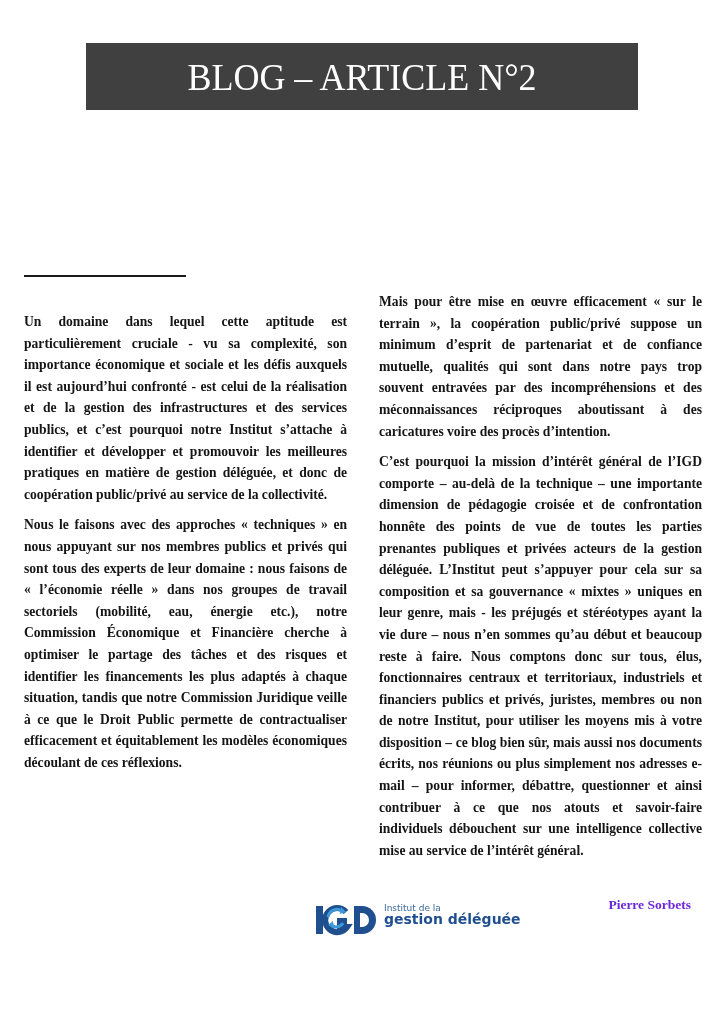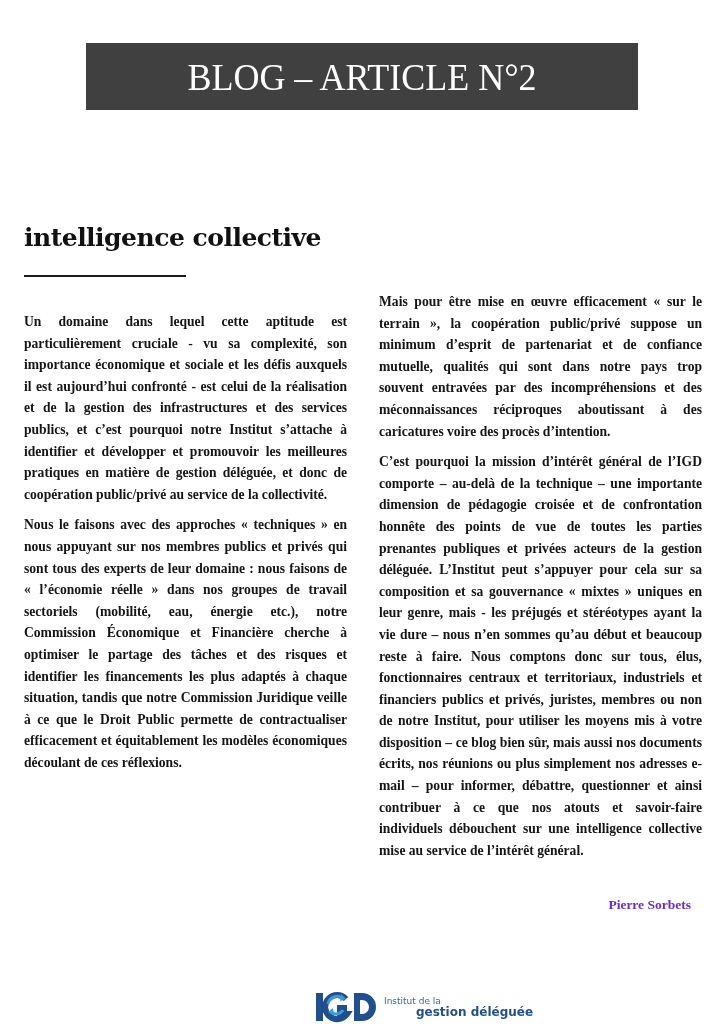--- a/index.html
+++ b/index.html
@@ -29,39 +29,38 @@
     font-size: 13.6px; line-height: 21.6px; text-align: justify; color: #151515;
   }
   .col-left { left: 24px; top: 311px; width: 323px; }
   .col-right { left: 379px; top: 291px; width: 323px; }
   .column p { margin: 0 0 9px 0; hyphens: none; }
   .signature {
     position: absolute; right: 33px; top: 897px; font-family: "Liberation Serif", "DejaVu Serif", serif;
     font-weight: bold; font-size: 13.5px; color: #6d28d9;
   }
   .logo {
-    position: absolute; left: 289px; top: 990px; height: 34px; display: flex; align-items: center; padding-left: 27px;
+    position: absolute; left: 289px; top: 903px; height: 34px; display: flex; align-items: flex-start; padding-left: 27px;
   }
   .logo-mark { display: block; }
   .logo-text {
     margin-left: 6px; font-family: "DejaVu Sans", sans-serif; line-height: 11px;
   }
   .logo-line1 { font-size: 9px; color: #3a6a9a; display: block; }
-  .logo-line2 { font-size: 12px; color: #1f4f8f; font-weight: bold; display: block; margin-left: 32px; }
+  .logo-line2 { font-size: 14px; color: #1f4f8f; font-weight: bold; display: block; }
 </style>
 </head>
 <body>
 
 <div class="banner">
   <span class="banner-title">BLOG – ARTICLE N°2</span>
 </div>
 
 <h1 class="headline" style="margin:0;">
   <br>
-  <span>intelligence collective</span>
 </h1>
 
 <div class="divider"></div>
 
 <div class="column col-left">
   <p>Un domaine dans lequel cette aptitude est particulièrement cruciale - vu sa complexité, son importance économique et sociale et les défis auxquels il est aujourd’hui confronté - est celui de la réalisation et de la gestion des infrastructures et des services publics, et c’est pourquoi notre Institut s’attache à identifier et développer et promouvoir les meilleures pratiques en matière de gestion déléguée, et donc de coopération public/privé au service de la collectivité.</p>
   <p>Nous le faisons avec des approches « techniques » en nous appuyant sur nos membres publics et privés qui sont tous des experts de leur domaine : nous faisons de « l’économie réelle » dans nos groupes de travail sectoriels (mobilité, eau, énergie etc.), notre Commission Économique et Financière cherche à optimiser le partage des tâches et des risques et identifier les financements les plus adaptés à chaque situation, tandis que notre Commission Juridique veille à ce que le Droit Public permette de contractualiser efficacement et équitablement les modèles économiques découlant de ces réflexions.</p>
 </div>
 
 <div class="column col-right">

